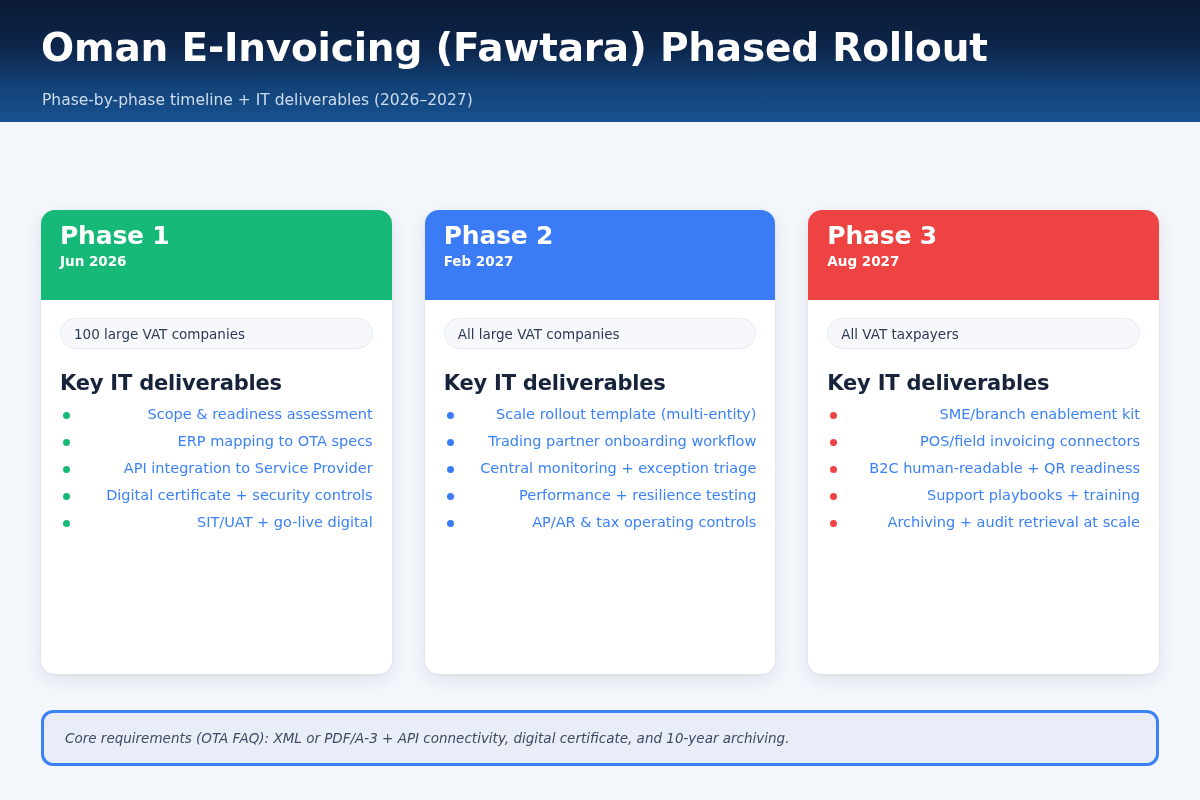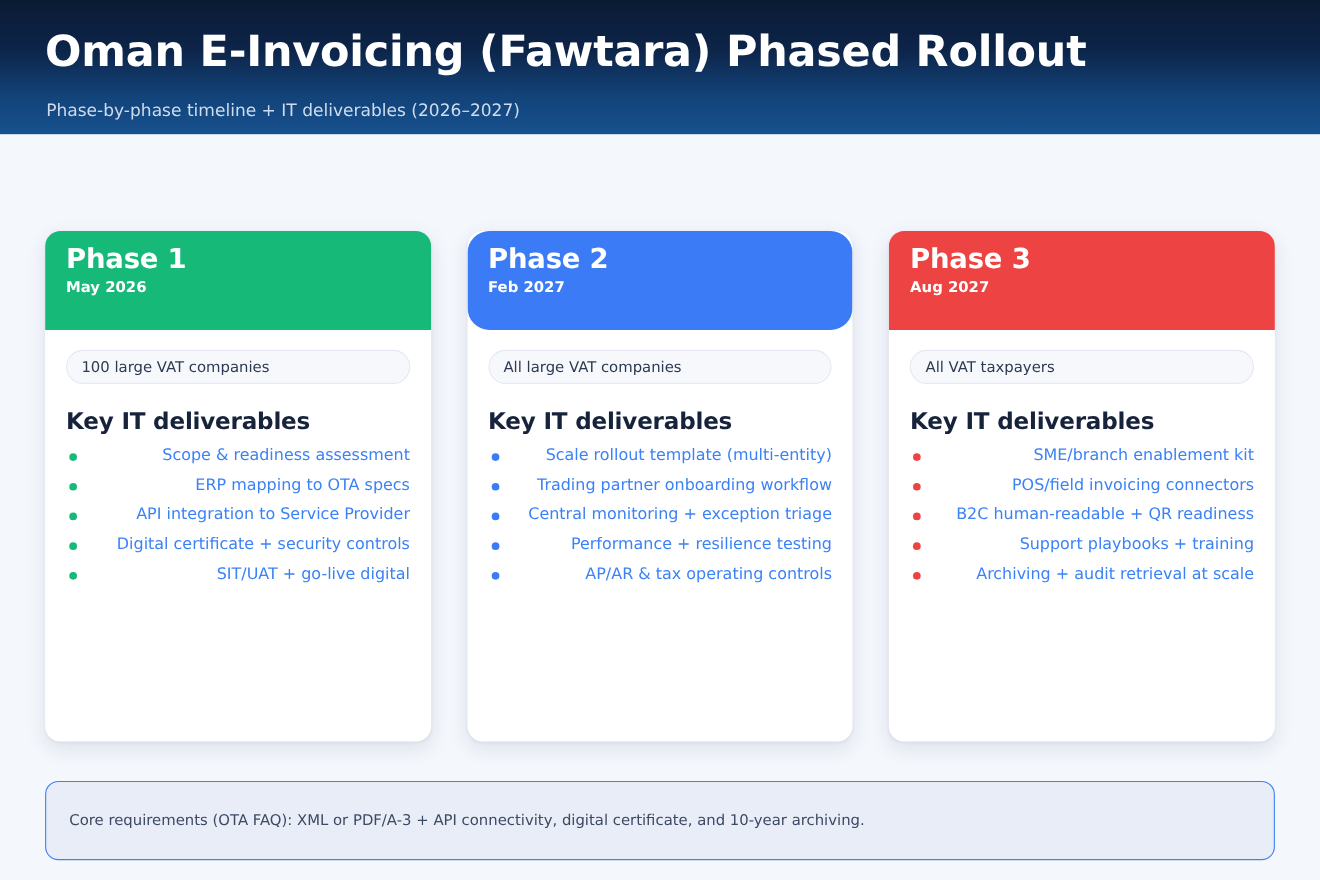--- a/index.html
+++ b/index.html
@@ -61,21 +61,21 @@
     display: flex;
     flex-direction: column;
   }
   .card-head {
     height: 90px;
     box-sizing: border-box;
     padding: 11px 0 0 19px;
     color: #ffffff;
   }
   .card-head.green  { background: #17b978; }
-  .card-head.blue   { background: #3b7cf6; border-radius: 20px; }
+  .card-head.blue   { background: #3b7cf6; }
   .card-head.red    { background: #ee4343; }
 
   .phase-name {
     font-size: 25px;
     font-weight: bold;
     line-height: 30px;
     letter-spacing: -0.2px;
   }
   .phase-date {
     font-size: 13.5px;
@@ -134,46 +134,47 @@
   .dot.green { background: #17b978; }
   .dot.blue  { background: #3b7cf6; }
   .dot.red   { background: #ee4343; }
 
   
   .footer-note {
     position: absolute;
     left: 41px;
     top: 710px;
     width: 1118px;
-    height: 72px;
+    height: 56px;
     box-sizing: border-box;
     background: #e9edf7;
-    border: 1px solid #3b82f6;
+    border: 3px solid #3b82f6;
     border-radius: 12px;
     display: flex;
     align-items: center;
     padding: 0 21px;
     font-size: 13.5px;
     color: #3d4a63;
+    font-style: italic;
   }
 </style>
 </head>
 <body>
 
 <div class="header">
   <h1 class="header-title">Oman E-Invoicing (Fawtara) Phased Rollout</h1>
   <div class="header-sub">Phase-by-phase timeline + IT deliverables (2026–2027)</div>
 </div>
 
 <div class="cards">
 
   <div class="card">
     <div class="card-head green">
       <div class="phase-name">Phase 1</div>
-      <div class="phase-date">May 2026</div>
+      <div class="phase-date">Jun 2026</div>
     </div>
     <div class="card-body">
       <div class="scope-pill">100 large VAT companies</div>
       <div class="deliv-title">Key IT deliverables</div>
       <ul class="deliv-list">
         <li class="deliv-item"><span class="dot green"></span><span>Scope &amp; readiness assessment</span></li>
         <li class="deliv-item"><span class="dot green"></span><span>ERP mapping to OTA specs</span></li>
         <li class="deliv-item"><span class="dot green"></span><span>API integration to Service Provider</span></li>
         <li class="deliv-item"><span class="dot green"></span><span>Digital certificate + security controls</span></li>
         <li class="deliv-item"><span class="dot green"></span><span>SIT/UAT + go-live digital</span></li>

